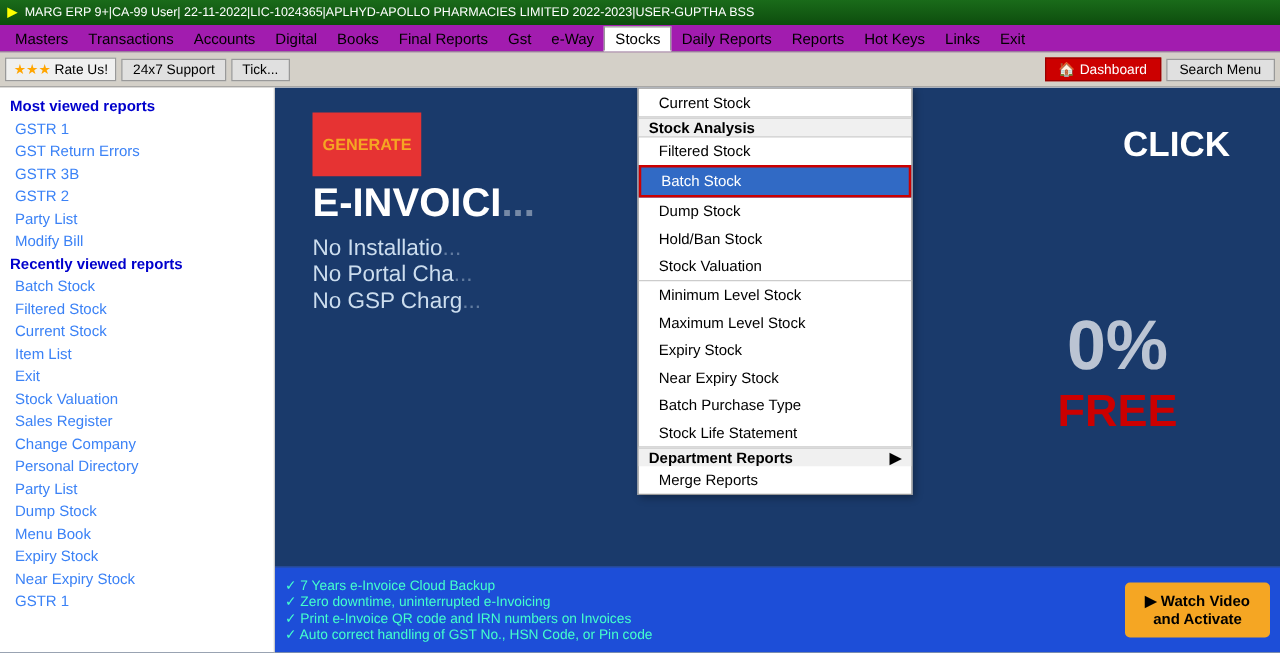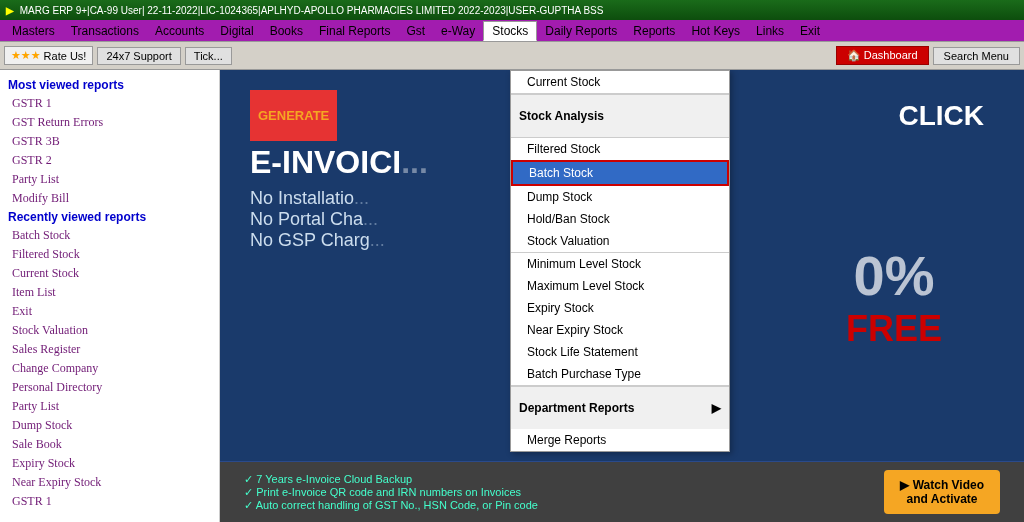--- a/index.html
+++ b/index.html
@@ -99,23 +99,22 @@
     .sidebar-section-title {
       color: #0000cc;
       font-size: 12px;
       font-weight: bold;
       padding: 2px 4px;
       cursor: default;
     }
     .sidebar-item {
       padding: 2px 8px;
       font-size: 12px;
-      color: #701a75;
-      cursor: pointer;
-      font-family: Liberation Serif, serif;
+      color: #3b82f6;
+      cursor: pointer;
     }
 
     
     #content {
       flex: 1;
       background: #fff;
       position: relative;
       overflow: hidden;
     }
 
@@ -141,22 +140,22 @@
       font-weight: bold;
       color: #fff;
       line-height: 1.1;
     }
 
     .bottom-bar {
       position: absolute;
       bottom: 0;
       left: 0;
       right: 0;
-      background: #404040;
-      padding: 8px 24px;
+      background: #1d4ed8;
+      padding: 8px 8px;
       display: flex;
       align-items: center;
       justify-content: space-between;
       border-top: 1px solid #2a4a8b;
     }
     .watch-btn {
       background: #f5a623;
       color: #000;
       border: none;
       padding: 8px 16px;
@@ -188,21 +187,21 @@
       pointer-events: all;
     }
     .dropdown-item {
       padding: 4px 16px;
       font-size: 12px;
       color: #000;
       cursor: pointer;
       white-space: nowrap;
     }
     .dropdown-section-header {
-      padding: 14px 8px;
+      padding: 0 8px;
       font-size: 12px;
       font-weight: bold;
       color: #000;
       background: #f0f0f0;
       border-top: 1px solid #ccc;
     }
     .dropdown-separator { height: 1px; background: #ccc; }
     .dropdown-item-with-arrow {
       display: flex;
       justify-content: space-between;
@@ -271,21 +270,21 @@
     <div class="sidebar-item">Filtered Stock</div>
     <div class="sidebar-item">Current Stock</div>
     <div class="sidebar-item">Item List</div>
     <div class="sidebar-item">Exit</div>
     <div class="sidebar-item">Stock Valuation</div>
     <div class="sidebar-item">Sales Register</div>
     <div class="sidebar-item">Change Company</div>
     <div class="sidebar-item">Personal Directory</div>
     <div class="sidebar-item">Party List</div>
     <div class="sidebar-item">Dump Stock</div>
-    <div class="sidebar-item">Sale Book</div>
+    <div class="sidebar-item">Menu Book</div>
     <div class="sidebar-item">Expiry Stock</div>
     <div class="sidebar-item">Near Expiry Stock</div>
     <div class="sidebar-item">GSTR 1</div>
   </div>
 
   <div id="content">
     <div id="banner">
       <div style="display:flex; height:100%;">
         <div style="flex:1;">
           <div class="generate-label">GENERATE</div>
@@ -296,20 +295,21 @@
         </div>
         <div style="flex:0 0 200px; display:flex; flex-direction:column; align-items:center; justify-content:center; position:relative;">
           <div style="font-size:56px; font-weight:bold; color:#fff; opacity:0.7;">0%</div>
           <div style="font-size:36px; font-weight:bold; color:#c00;">FREE</div>
           <div style="font-size:28px; font-weight:bold; color:#fff; position:absolute; right:10px; top:10px;">CLICK</div>
         </div>
       </div>
       <div class="bottom-bar">
         <div>
           <div style="color:#4fc; font-size:11px;">✓ <span>7 Years e-Invoice Cloud Backup</span></div>
+          <div style="color:#4fc; font-size:11px;">✓ <span>Zero downtime, uninterrupted e-Invoicing</span></div>
           <div style="color:#4fc; font-size:11px;">✓ <span>Print e-Invoice QR code and IRN numbers on Invoices</span></div>
           <div style="color:#4fc; font-size:11px;">✓ <span>Auto correct handling of GST No., HSN Code, or Pin code</span></div>
         </div>
         <button class="watch-btn" style="white-space:pre-line; border-radius:4px;">▶ Watch Video
 and Activate</button>
       </div>
     </div>
 
     <div id="dropdown-overlay">
       <div id="stocks-dropdown">
@@ -320,22 +320,22 @@
         <div class="dropdown-item">Filtered Stock</div>
         <div class="dropdown-item red-box-highlight" style="border: 2px solid #c00; background:#316ac5; color:#fff; padding:4px 16px;">Batch Stock</div>
         <div class="dropdown-item">Dump Stock</div>
         <div class="dropdown-item">Hold/Ban Stock</div>
         <div class="dropdown-item">Stock Valuation</div>
         <div class="dropdown-separator"></div>
         <div class="dropdown-item">Minimum Level Stock</div>
         <div class="dropdown-item">Maximum Level Stock</div>
         <div class="dropdown-item">Expiry Stock</div>
         <div class="dropdown-item">Near Expiry Stock</div>
+        <div class="dropdown-item">Batch Purchase Type</div>
         <div class="dropdown-item">Stock Life Statement</div>
-        <div class="dropdown-item">Batch Purchase Type</div>
         <div class="dropdown-separator"></div>
         <div class="dropdown-section-header dropdown-item-with-arrow">
           <span>Department Reports</span>
           <span>▶</span>
         </div>
         <div class="dropdown-item">Merge Reports</div>
       </div>
     </div>
   </div>
 </div>

